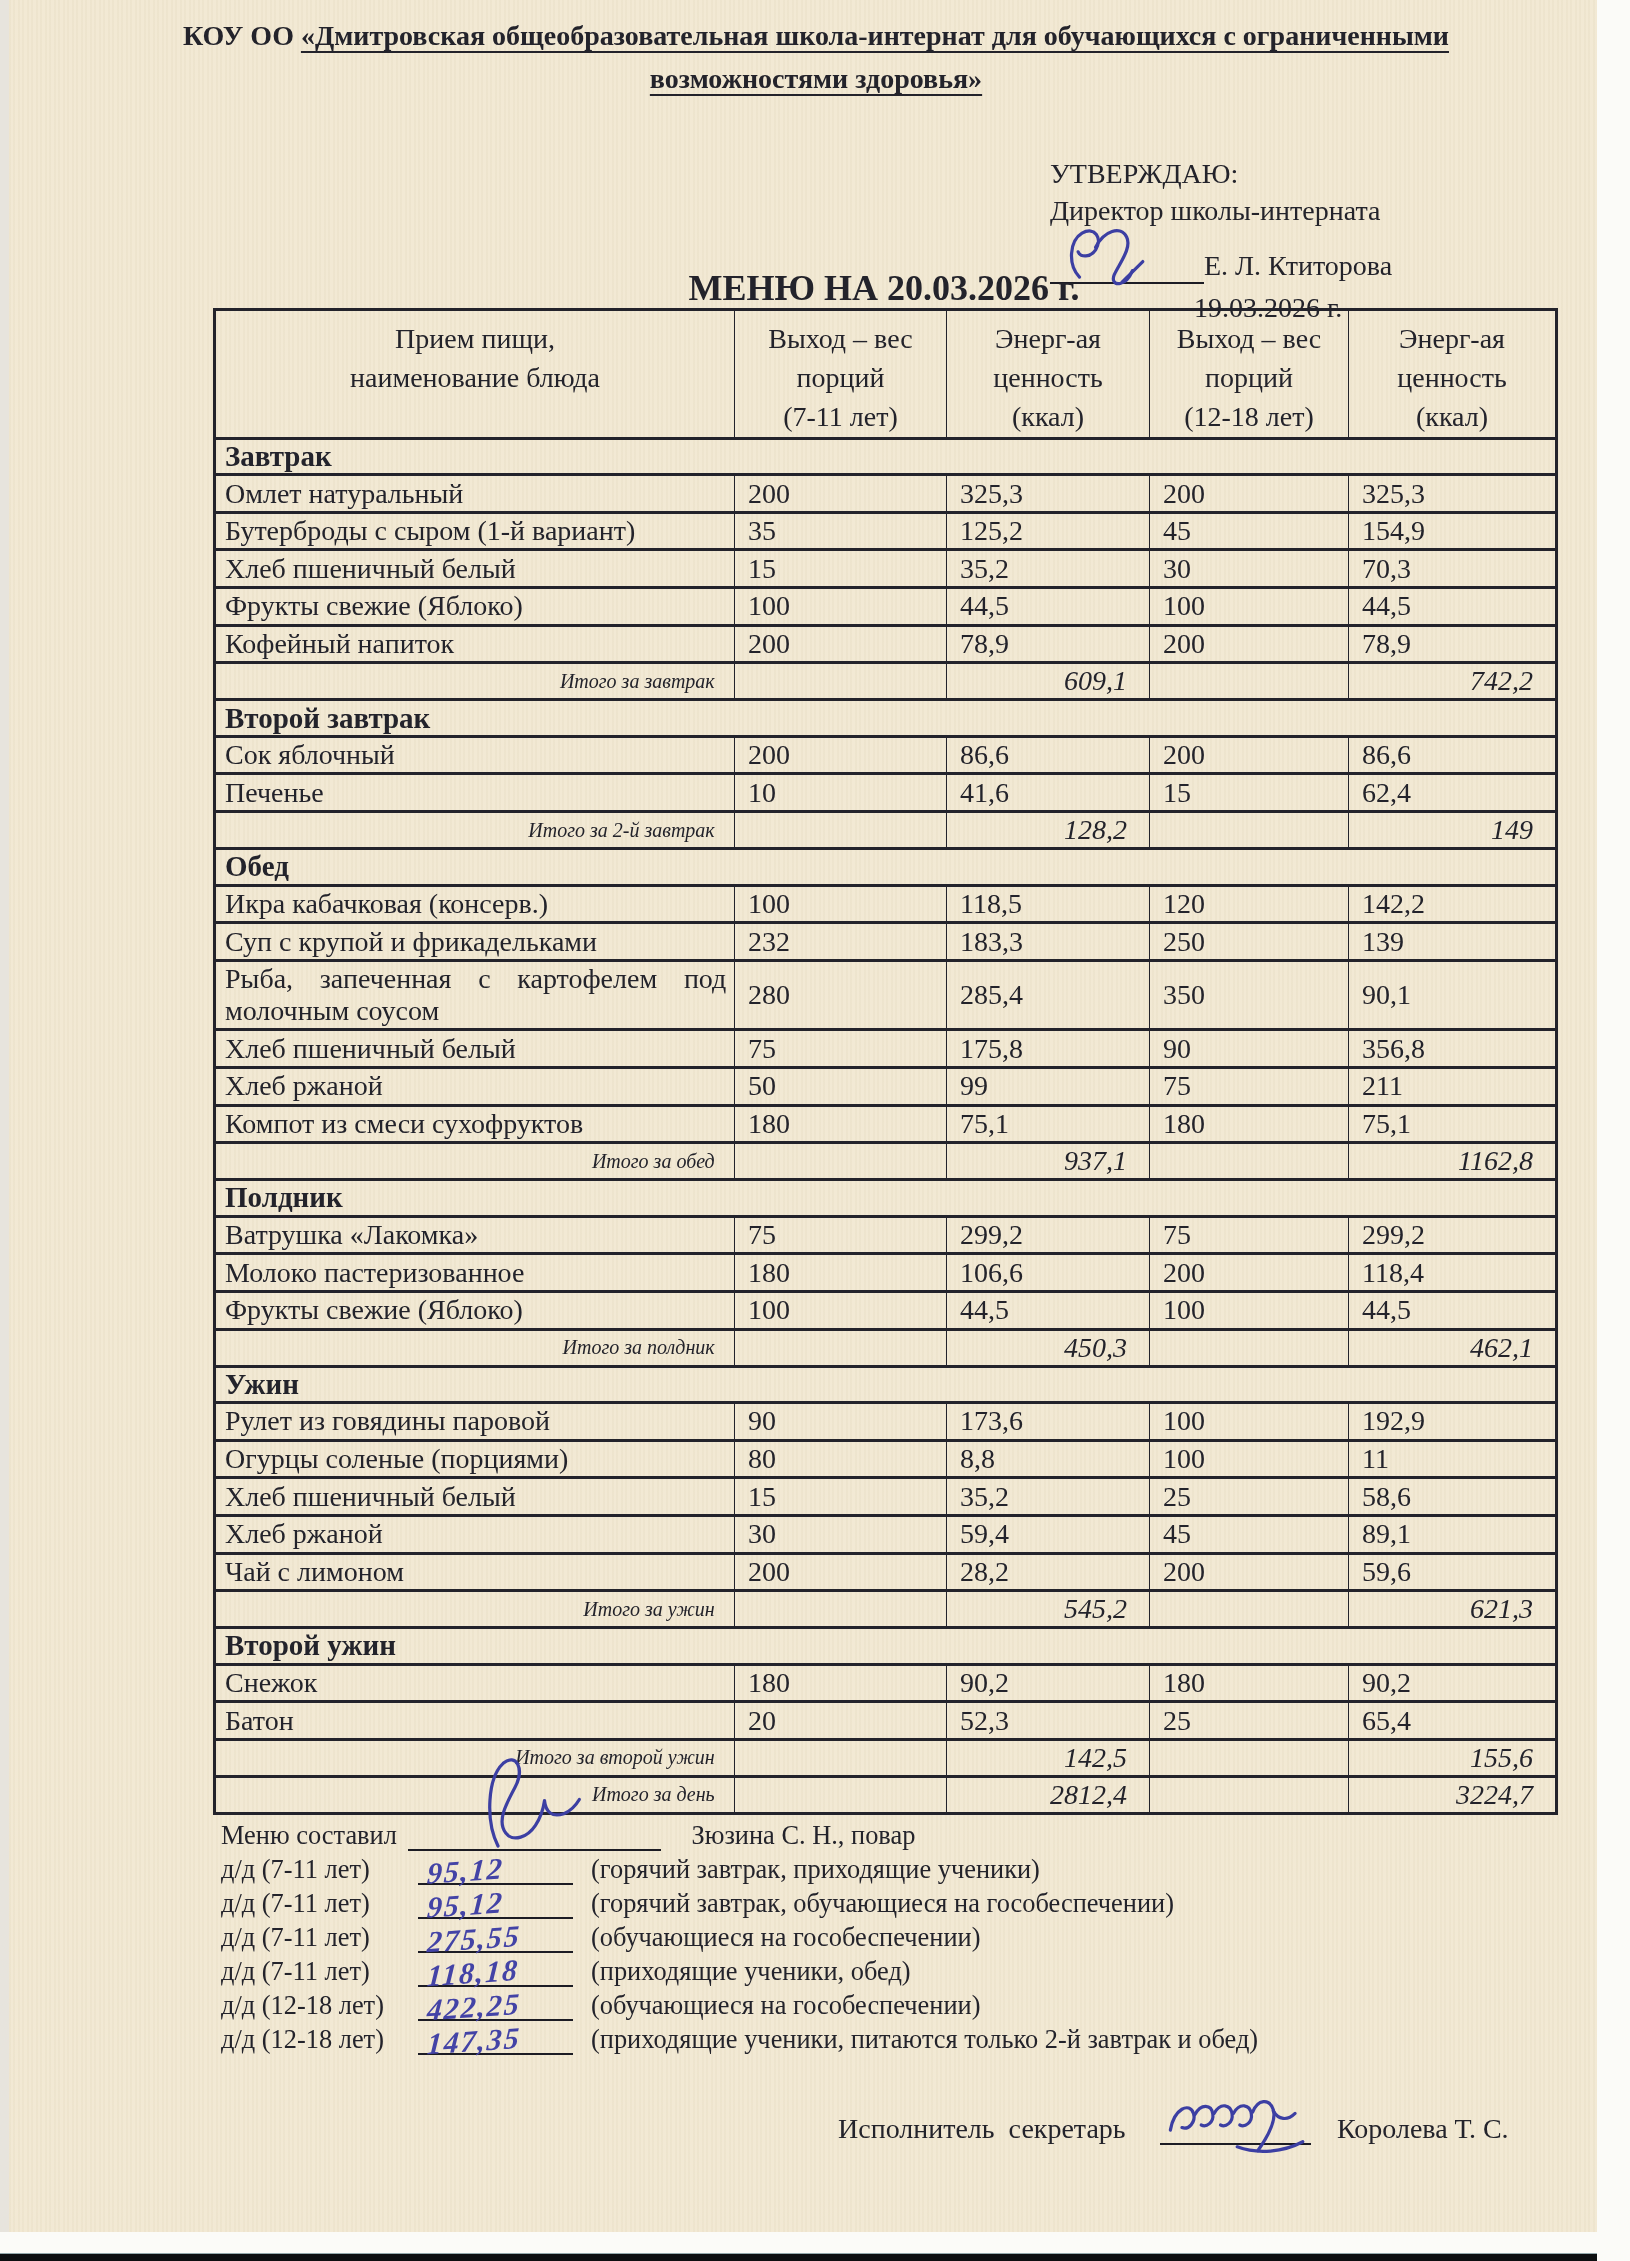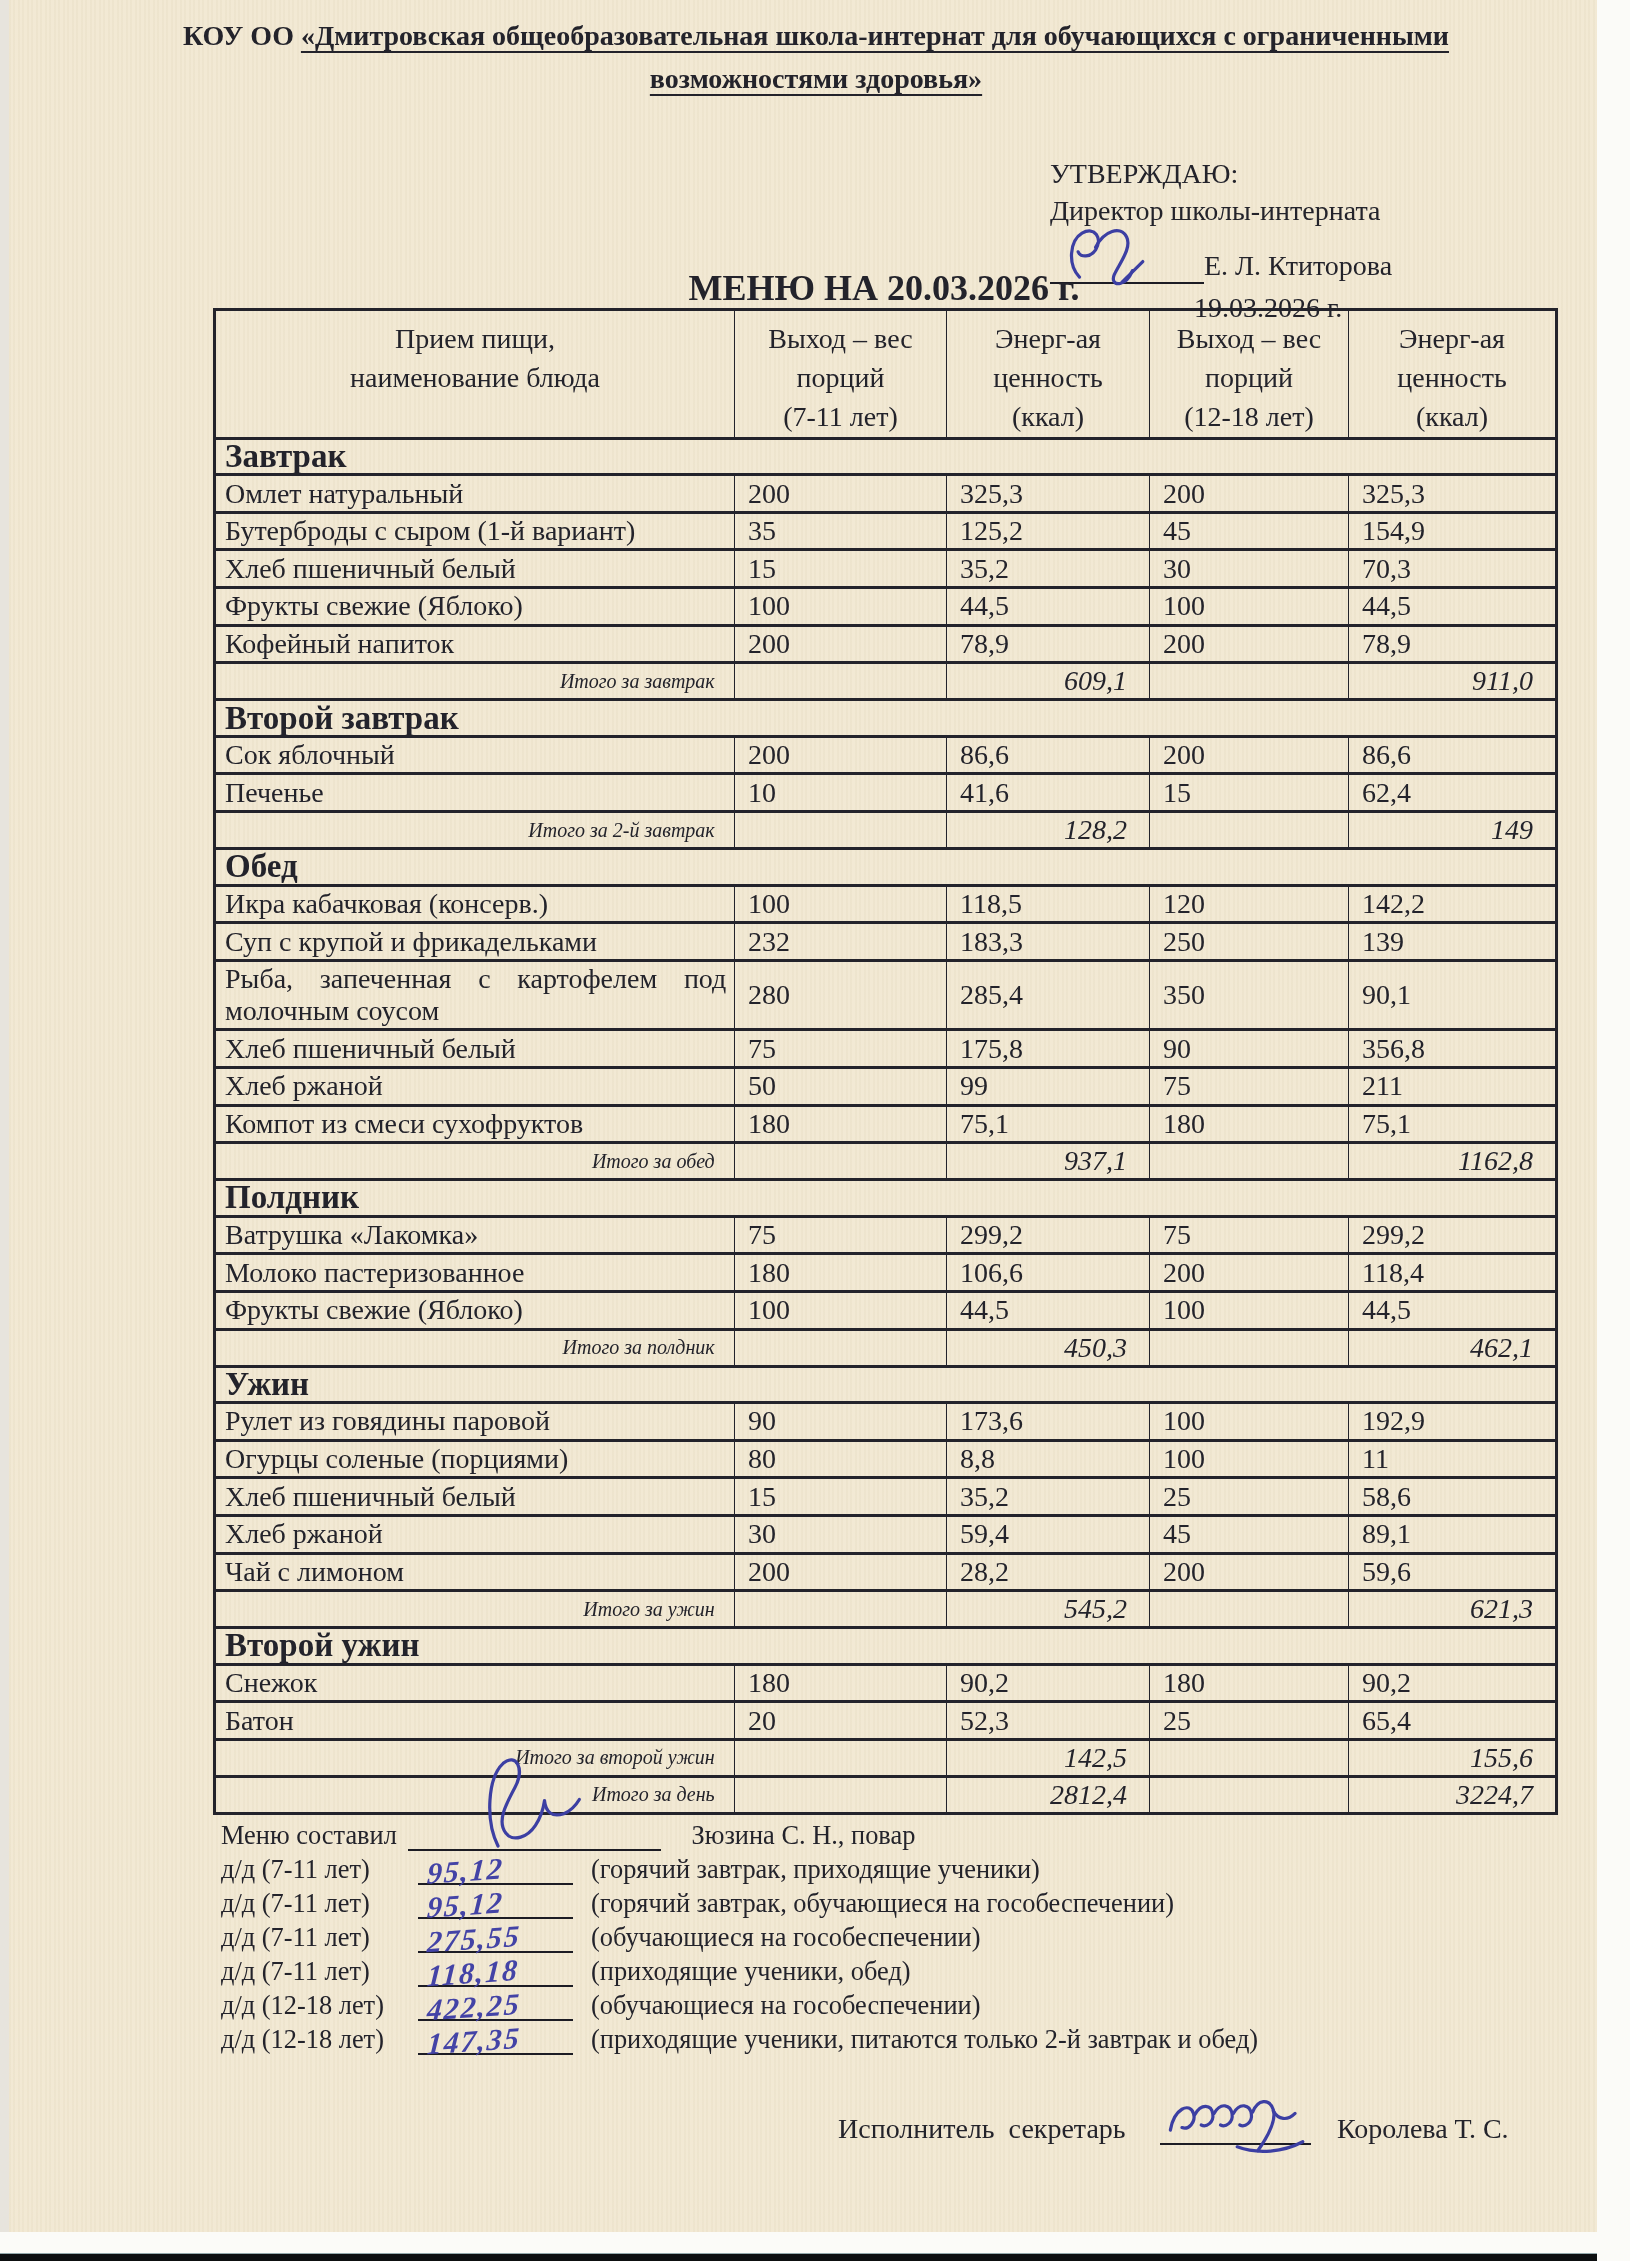--- a/index.html
+++ b/index.html
@@ -25,21 +25,21 @@
   .menu-title{position:absolute;left:213px;top:267px;width:1342px;text-align:center;
        font-size:36px;font-weight:700;}
 
   table.menu{position:absolute;left:213px;top:308px;width:1342px;border-collapse:collapse;
        table-layout:fixed;border:3.9px solid #23232b;}
   .menu th,.menu td{border:1.9px solid #23232b;border-top-width:3.2px;border-bottom-width:3.2px;overflow:hidden;}
   .menu thead tr{height:120px;}
   .menu th{font-weight:400;font-size:28px;line-height:39px;text-align:center;vertical-align:top;
        padding-top:7.7px;white-space:pre-line;}
   tr.sec{height:29px;}
-  td.sec-td{font-weight:700;font-size:33px;text-align:left;padding:1.3px 0 1.3px 9px;line-height:31px;}
+  td.sec-td{font-weight:700;font-size:29px;text-align:left;padding:1.3px 0 1.3px 9px;line-height:31px;}
   tr.dish{height:36px;}
   tr.dish td{font-size:28px;line-height:32px;vertical-align:middle;}
   td.name{text-align:justify;padding:1.3px 7.7px 1.3px 9px;margin-top:48px;}
   td.num{text-align:left;padding-left:13px;}
   tr.total{height:37px;}
   td.t-label{font-style:italic;font-size:20px;text-align:right;padding-right:19.3px;vertical-align:middle;}
   td.t-val{font-style:italic;font-size:28px;text-align:right;padding-right:22px;vertical-align:middle;}
 
   .footer-block{position:absolute;left:221px;top:1798px;width:1303px;font-size:26.4px;}
   .composed{display:flex;align-items:flex-end;height:53px;}
@@ -153,21 +153,21 @@
           <td class="num">200</td>
           <td class="num">78,9</td>
           <td class="num">200</td>
           <td class="num">78,9</td>
         </tr>
         <tr class="total">
           <td class="t-label">Итого за завтрак</td>
           <td class="t-empty"></td>
           <td class="t-val">609,1</td>
           <td class="t-empty"></td>
-          <td class="t-val">911,0</td>
+          <td class="t-val">742,2</td>
         </tr>
         <tr class="sec">
           <td class="sec-td" colspan="5">Второй завтрак</td>
         </tr>
         <tr class="dish">
           <td class="name">Сок яблочный</td>
           <td class="num">200</td>
           <td class="num">86,6</td>
           <td class="num">200</td>
           <td class="num">86,6</td>

